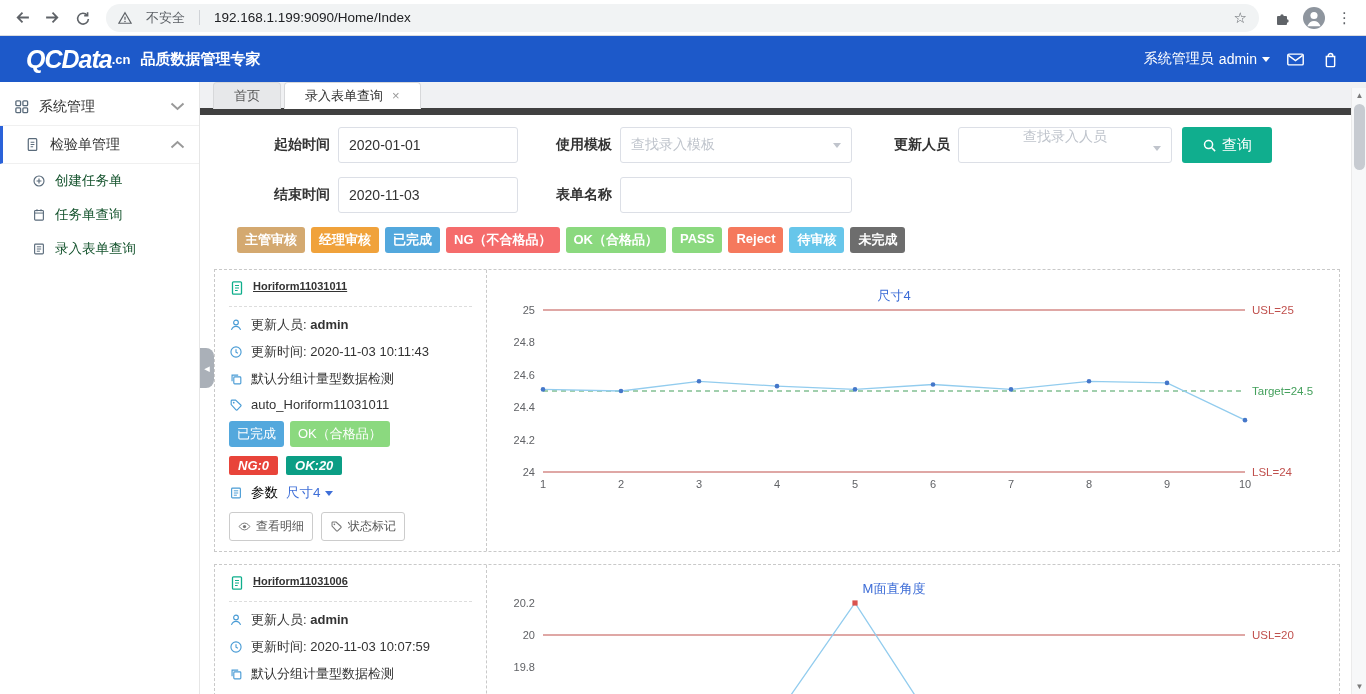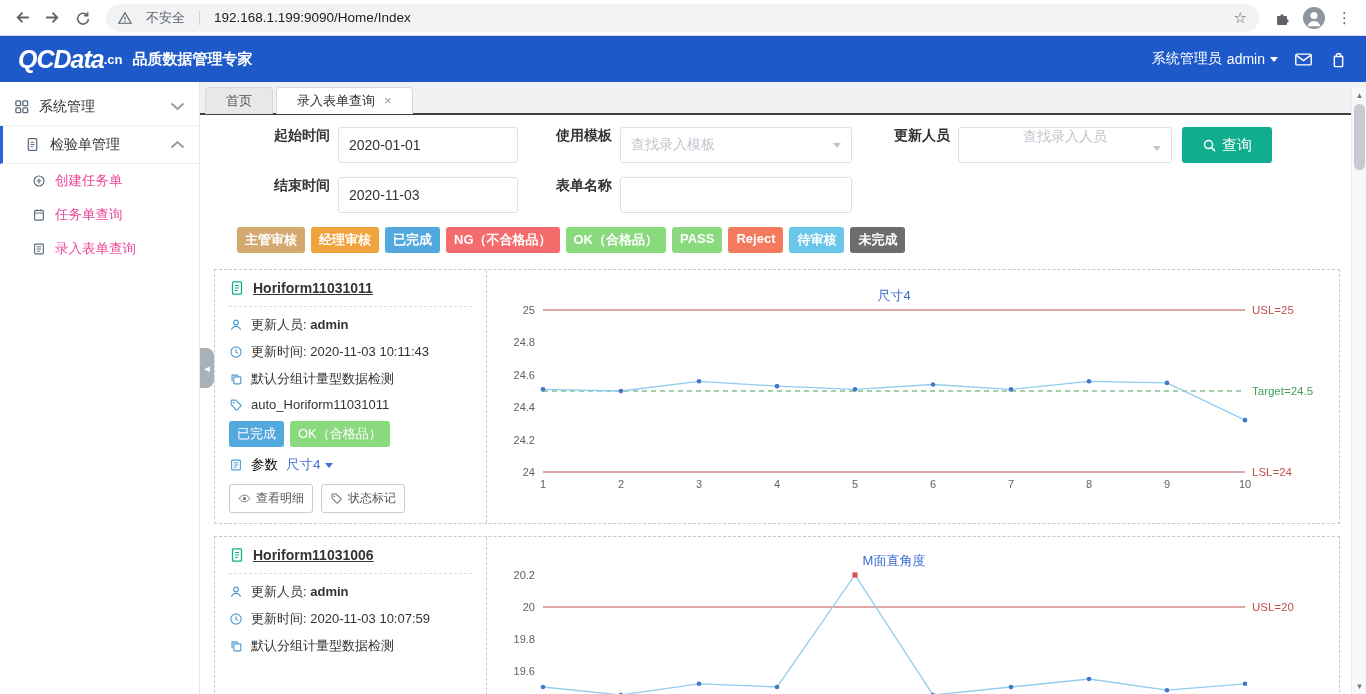--- a/index.html
+++ b/index.html
@@ -17,58 +17,58 @@
   .addr { flex:1; height:28px; background:#f1f3f4; border-radius:14px; margin:0 8px;
     display:flex; align-items:center; padding:0 12px; gap:14px; color:#5f6368; font-size:13px; }
   .addr .sep { width:1px; height:15px; background:#d0d3d7; }
   .addr .url { color:#202124; font-size:13.5px; }
   .addr .star { margin-left:auto; font-size:15px; color:#5f6368; }
   .chrome-right { display:flex; align-items:center; gap:12px; padding:0 6px; color:#5f6368; }
   .dots { font-size:15px; color:#5f6368; letter-spacing:0; }
 
   
   .app-header { height:46px; background:#1d59c9; display:flex; align-items:center;
-    padding:0 18px; color:#fff; }
+    padding:0 26px; color:#fff; }
   .logo-main { font-size:25px; font-weight:bold; font-style:italic; letter-spacing:-1px; }
   .logo-suffix { font-size:13px; font-weight:bold; }
   .tagline { font-size:15px; font-weight:bold; margin-left:10px; }
   .header-right { margin-left:auto; display:flex; align-items:center; gap:16px; font-size:14px; }
   .user-menu { display:flex; align-items:center; gap:5px; cursor:pointer; }
   .caret { display:inline-block; width:0; height:0; border-left:4px solid transparent;
     border-right:4px solid transparent; border-top:5px solid currentColor; }
 
   
   .layout { display:flex; height:612px; }
   .sidebar { width:200px; background:#fff; border-right:1px solid #e6e6e6; padding-top:6px; flex:none; }
   .side-item { height:38px; display:flex; align-items:center; gap:10px; padding:0 14px;
     font-size:14px; color:#333; border-bottom:1px solid #f0f0f0; cursor:pointer; }
   .side-item.current { border-left:3px solid #2a62d9; padding-left:22px; }
   .side-item .ic { color:#5a6b7b; }
   .side-item .chev { margin-left:auto; color:#999; }
   .chev { width:10px; height:6px; }
   .chev.up { transform:rotate(180deg); }
   .sub-item { height:34px; display:flex; align-items:center; gap:9px; padding-left:32px;
-    font-size:13.5px; color:#ec4899; cursor:pointer; }
+    font-size:13.5px; color:#14532d; cursor:pointer; }
   .sub-item .ic { color:#5a6b7b; width:14px; height:14px; }
 
   .main { flex:1; display:flex; flex-direction:column; min-width:0; background:#fff; }
 
   
-  .tabstrip { height:33px; background:#f0f1f3; border-bottom:2px solid #404040;
-    display:flex; align-items:flex-end; padding-left:5px; gap:3px; }
+  .tabstrip { height:33px; background:#f0f1f3; border-bottom:7px solid #404040;
+    display:flex; align-items:flex-end; padding-left:13px; gap:3px; }
   .tab { height:27px; display:flex; align-items:center; gap:9px; padding:0 20px;
     background:#e7e8ea; border:1px solid #d7d8da; border-bottom:none;
     border-radius:4px 4px 0 0; font-size:13px; color:#555; margin-bottom:-1px; cursor:pointer; }
   .tab.active { background:#fff; color:#333; border-bottom:1px solid #fff; }
   .tab .close { color:#999; font-size:13px; }
 
   
   .content { flex:1; overflow:hidden; }
   .filters { padding-top:12px; }
-  .frow { display:flex; align-items:flex-start; padding-left:30px; margin-bottom:14px; }
+  .frow { display:flex; align-items:center; padding-left:30px; margin-bottom:14px; }
   .flabel { text-align:right; margin-right:8px; font-size:14px; font-weight:bold; color:#333; }
   .w1 { width:100px; } .w2 { width:94px; } .w3 { width:98px; }
   .finput { height:36px; width:180px; border:1px solid #dcdfe6; border-radius:3px;
     padding:0 10px; font-size:14px; color:#333; outline:none;
     font-family:"Liberation Sans","DejaVu Sans",sans-serif; }
   .fselect { height:36px; border:1px solid #dcdfe6; border-radius:3px; display:flex;
     align-items:center; padding:0 10px; font-size:14px; color:#bfc4cc; cursor:pointer; }
   .fselect .caret { margin-left:auto; color:#c0c4cc; }
   .sel-template { width:232px; }
   .sel-updater { width:214px;flex-direction:column; }
@@ -79,21 +79,21 @@
     font-family:"Liberation Sans","DejaVu Sans",sans-serif; }
 
   .status-row { display:flex; gap:6px; padding-left:37px; margin-bottom:14px; }
   .badge { display:inline-block; padding:4px 8px; border-radius:3px; color:#fff; font-size:13px; }
   .status-row .badge { font-weight:bold; cursor:pointer; }
 
   
   .records { padding:2px 26px 0 14px; }
   .card { border:1px dashed #c9c9c9; display:flex; margin-bottom:12px; background:#fff; }
   .card-left { width:272px; flex:none; padding:10px 14px; border-right:1px dashed #c9c9c9; }
-  .card-title { display:flex; align-items:center; gap:8px; font-size:14px; }
+  .card-title { display:flex; align-items:flex-start; gap:8px; font-size:11px; }
   .card-title .ic { color:#0fae8c; width:16px; height:16px; }
   .card-title a { color:#333; font-weight:bold; text-decoration:underline; cursor:pointer; }
   .card-divider { border-top:1px dashed #ddd; margin:10px 0 4px; }
   .info-line { display:flex; align-items:center; gap:8px; font-size:13px; color:#333; margin:9px 0; }
   .info-line .ic { color:#4a9cd5; width:14px; height:14px; }
   .card-badges { display:flex; gap:6px; margin:9px 0; }
   .card-counters { display:flex; gap:8px; margin:9px 0; }
   .counter { display:inline-block; padding:2px 9px; border-radius:2px; color:#fff;
     font-size:13px; font-style:italic; font-weight:bold; }
   .counter.ng { background:#e8443a; }
@@ -400,20 +400,24 @@
               </div>
               <div class="info-line">
                 <svg class="ic">
                     <use href="#i-tag"></use>
                   </svg>
                 <span>auto_Horiform11031011</span>
               </div>
               <div class="card-badges">
                 <span class="badge" style="background: rgb(83, 168, 221);">已完成</span>
                 <span class="badge" style="background: rgb(139, 217, 127);">OK（合格品）</span>
+              </div>
+              <div class="card-counters">
+                <span class="counter ng">NG:0</span>
+                <span class="counter ok">OK:20</span>
               </div>
               <div class="param-line">
                 <svg class="ic">
                     <use href="#i-list"></use>
                   </svg>
                 <span>参数</span>
                 <span class="param-value">
                   <span>尺寸4</span>
                   <span class="caret"></span>
                 </span>

